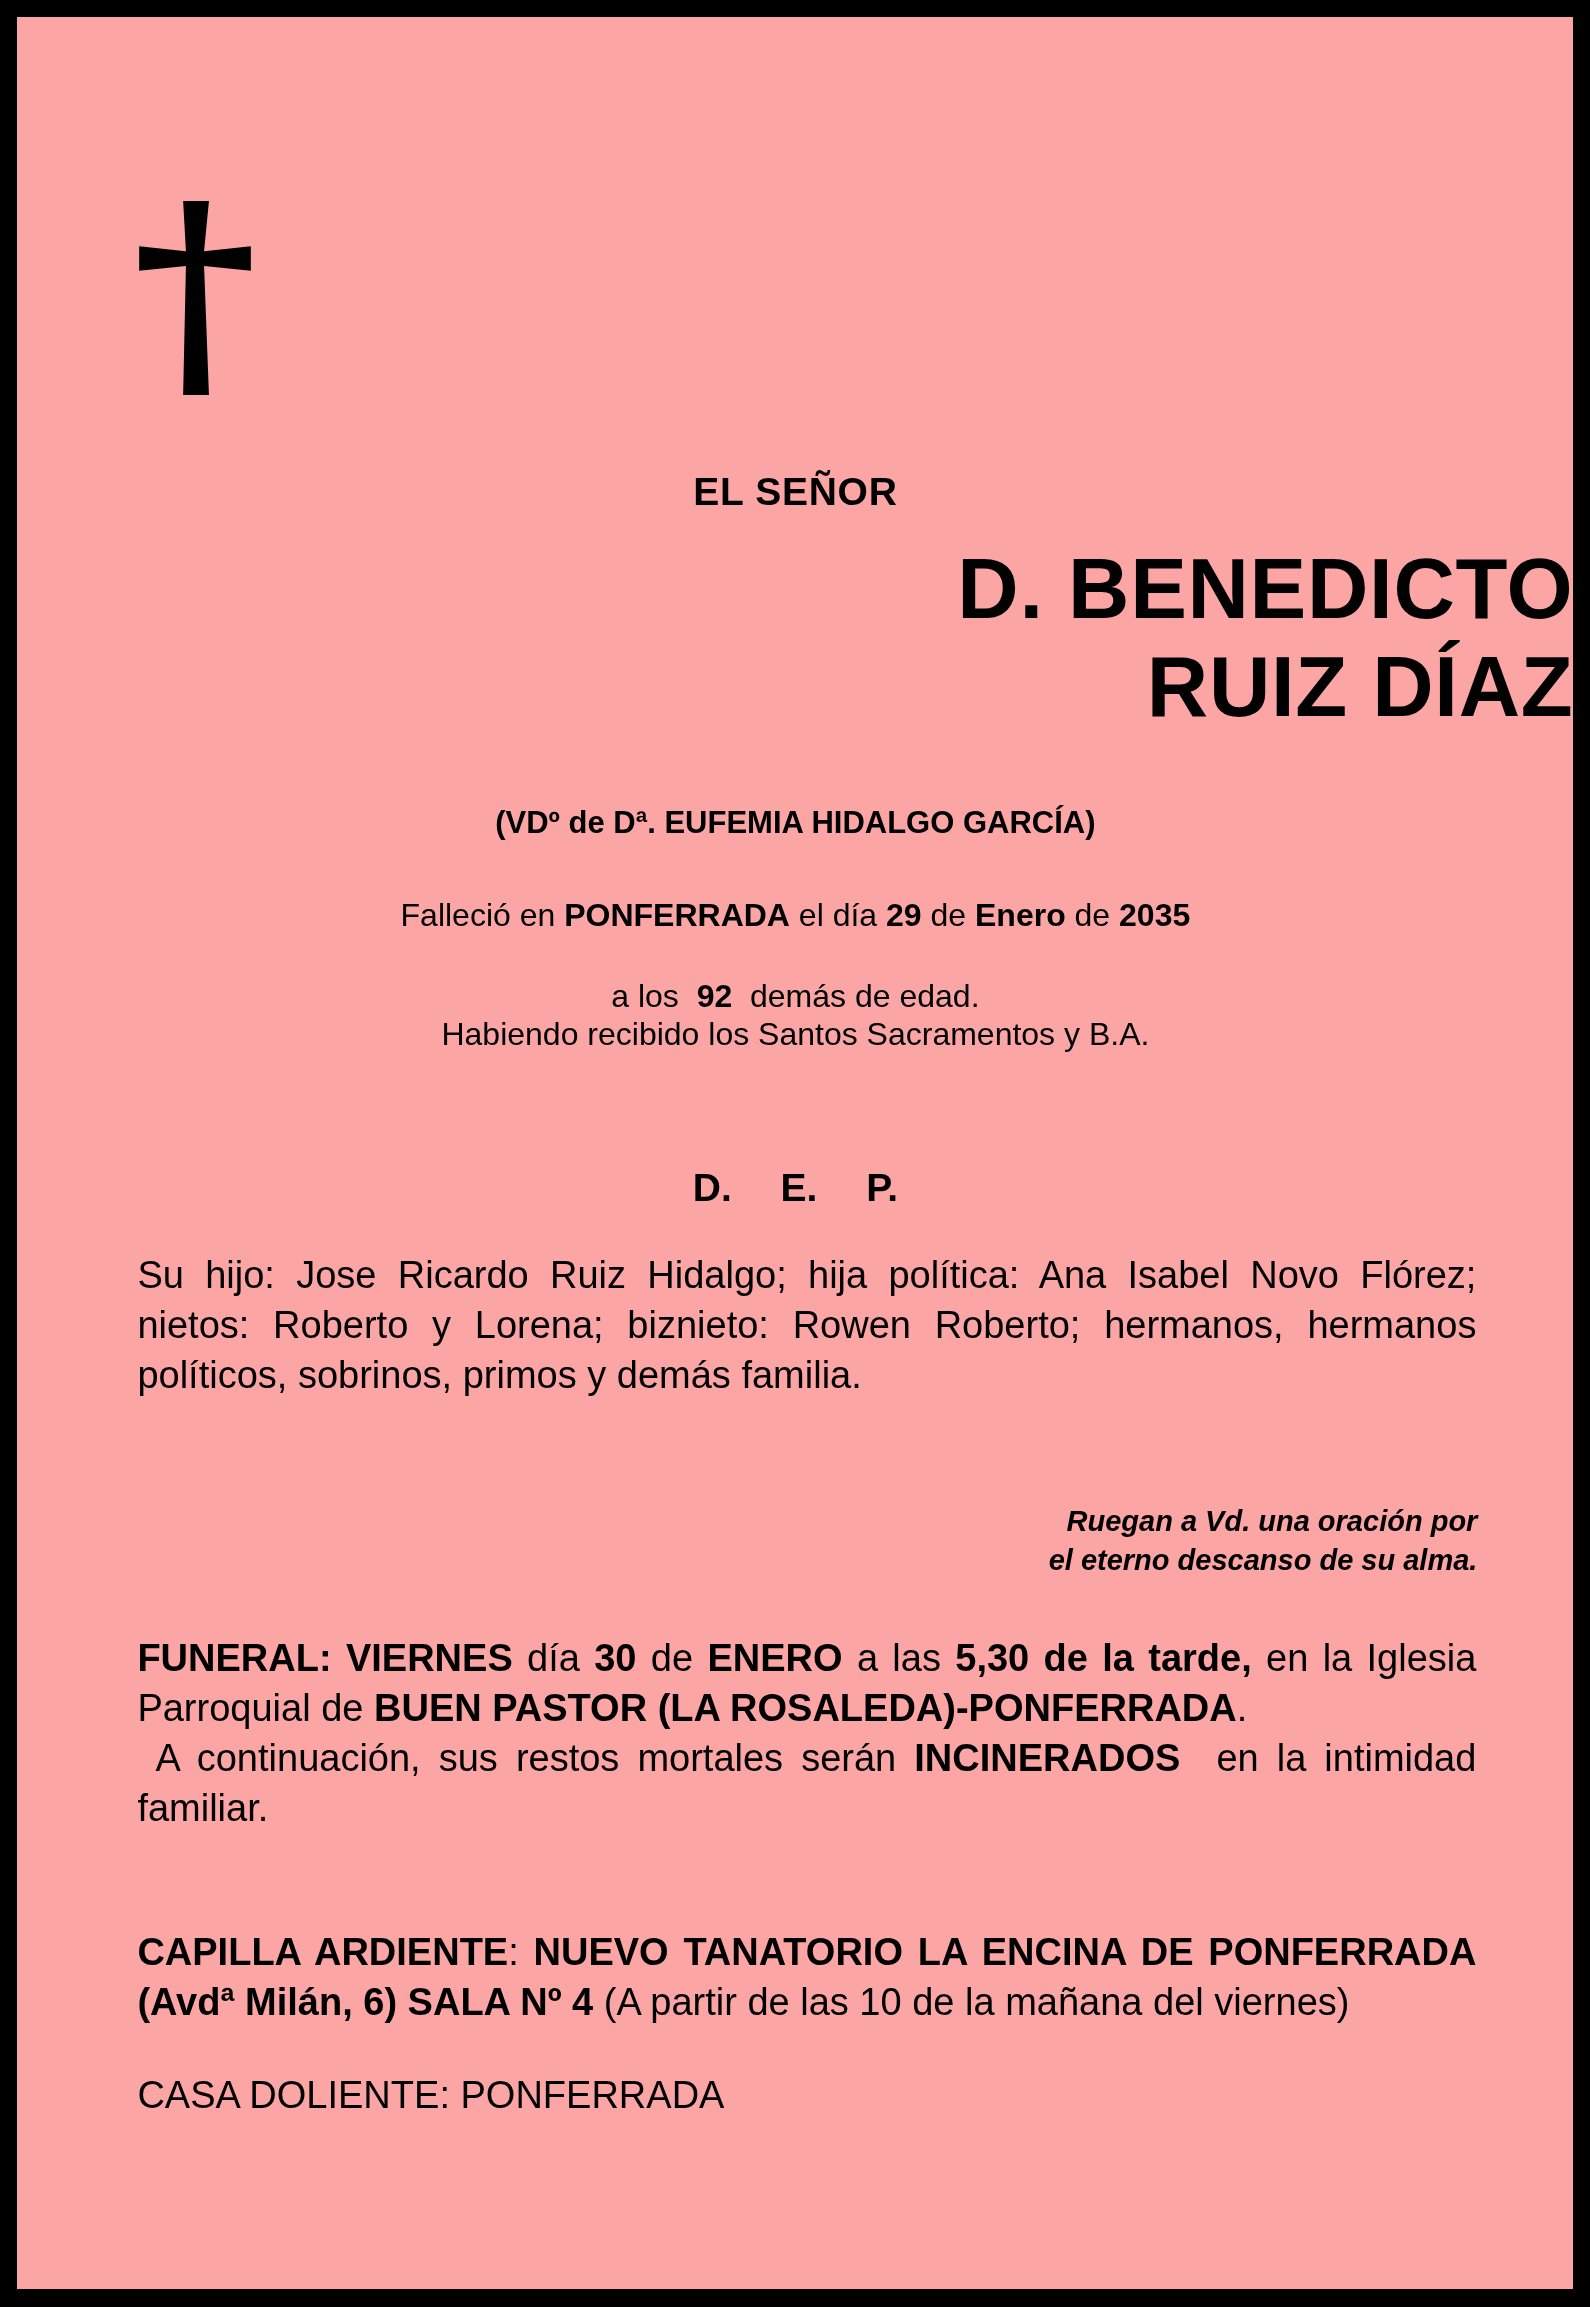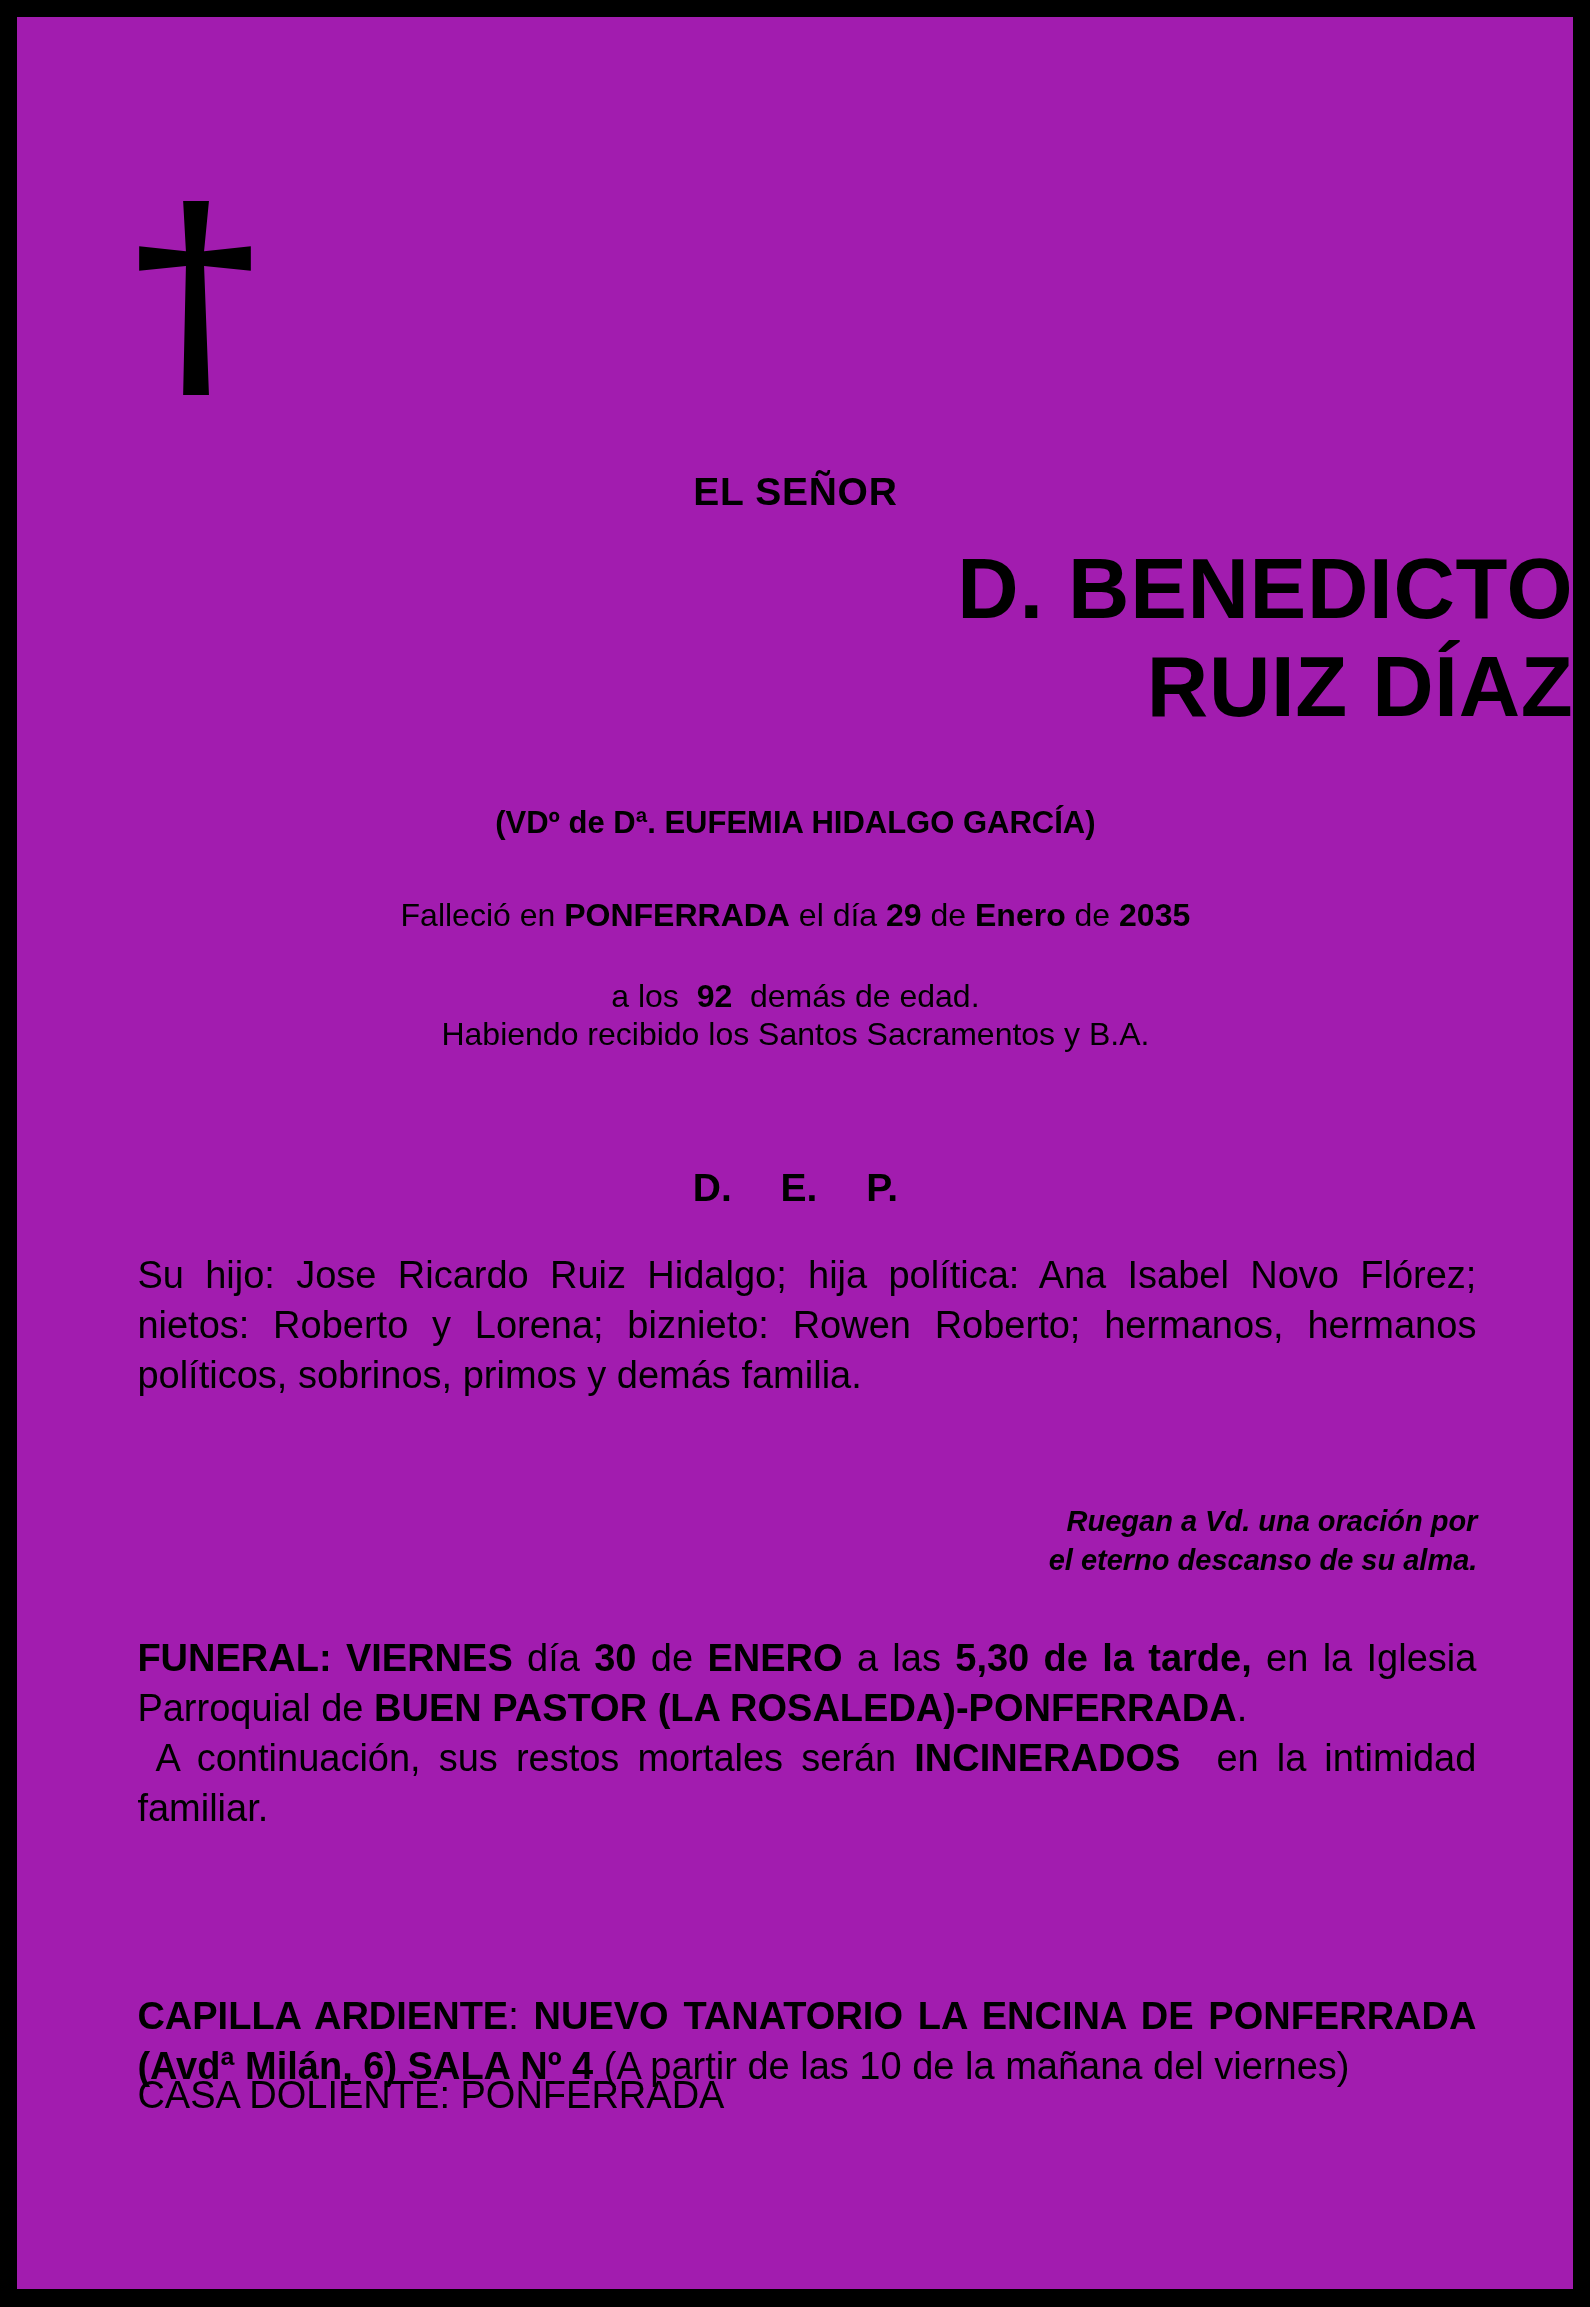--- a/index.html
+++ b/index.html
@@ -1,19 +1,19 @@
 <!DOCTYPE html>
 <html style="font-size:11px"><head>
 <meta charset="utf-8">
 <style>
   html, body { margin: 0; padding: 0; background: #000; }
   body { width: 1591px; height: 2307px; position: relative; overflow: hidden; }
   .page {
     position: absolute; left: 17.4px; top: 17.4px; width: 1556px; height: 2272px;
-    background: #a21caf; color: #000;
+    background: #fca5a5; color: #000;
     font-family: "Liberation Sans", "DejaVu Sans", sans-serif;
   }
   .abs { position: absolute; }
   .center { left: 0; width: 100%; text-align: center; }
   .cross { left: 122px; top: 184px; width: 112px; height: 194px; }
   .heading-small { font-weight: 700; font-size: 39px; letter-spacing: 0.7px; }
   .name { font-weight: 700; font-size: 85px; line-height: 98px; letter-spacing: 0.7px; }
   .widow { font-weight: 700; font-size: 31px; }
   .line-md { font-size: 32px; }
   .line-md b { font-weight: 700; }
@@ -81,21 +81,21 @@
     <span>a las</span>
     <b>5,30 de la tarde,</b>
     <span>en la Iglesia Parroquial de</span>
     <b>BUEN PASTOR (LA ROSALEDA)-PONFERRADA</b><span>.</span>
     <br>
     &nbsp;<span>A continuación, sus restos mortales serán</span>
     <b>INCINERADOS</b>&nbsp;
     <span>en la intimidad familiar.</span>
   </div>
 
-  <div class="abs block" style="top:1974px;">
+  <div class="abs block" style="top:1910px;">
     <b>CAPILLA ARDIENTE</b><span>:</span>
     <b>NUEVO TANATORIO LA ENCINA DE PONFERRADA (Avdª Milán, 6) SALA Nº 4</b>
     <span>(A partir de las 10 de la mañana del viernes)</span>
   </div>
 
   <div class="abs single" style="top:2057px;">
     <span>CASA DOLIENTE</span><span>:</span>
     <span>PONFERRADA</span>
   </div>
 

